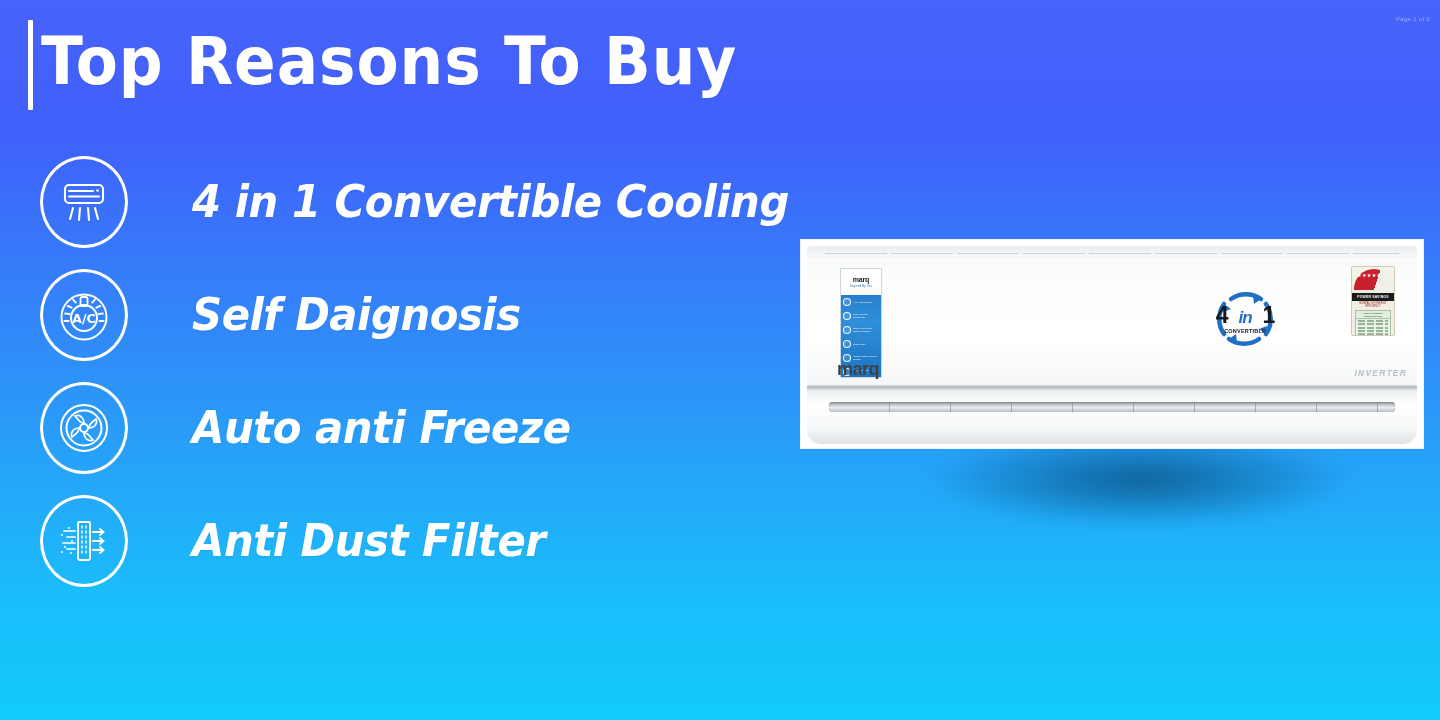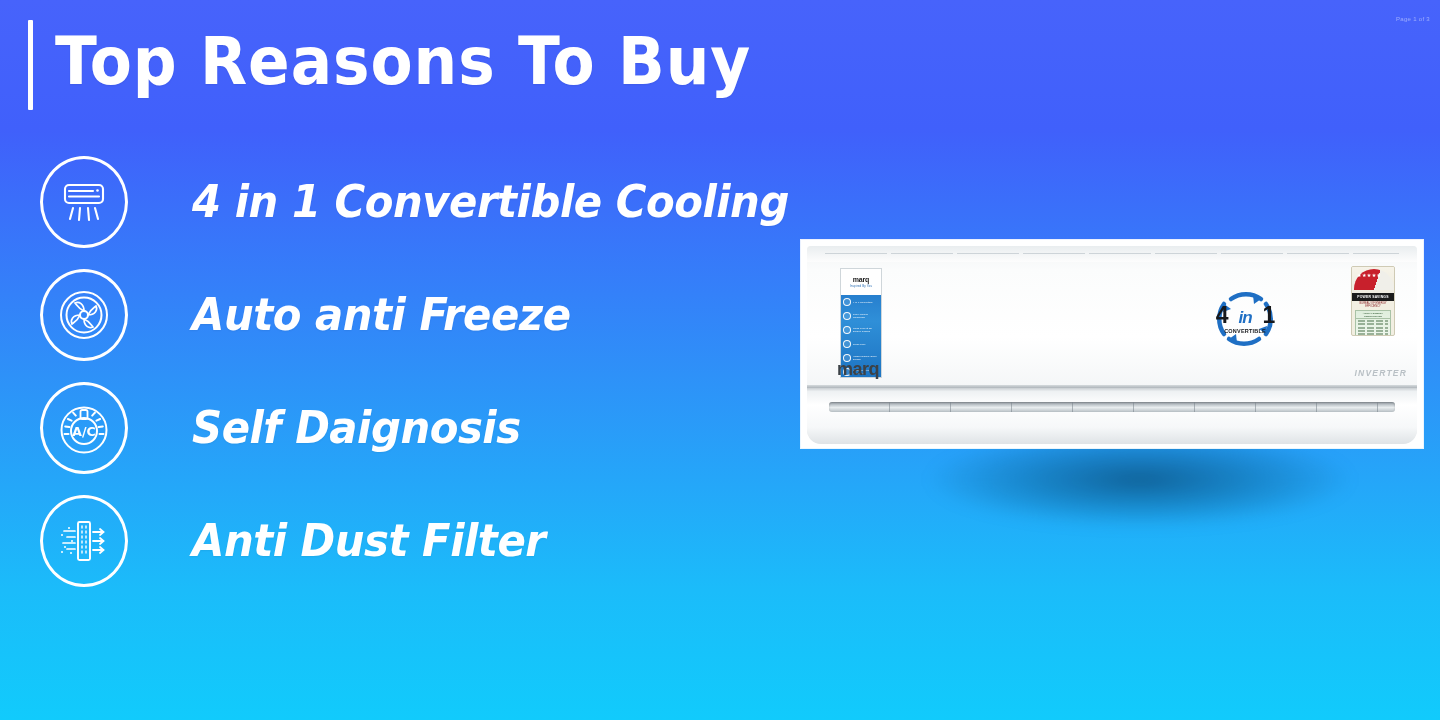--- a/index.html
+++ b/index.html
@@ -12,21 +12,21 @@
 
   
   .page-label{
     position:absolute; top:16px; right:10px;
     font-size:6px; letter-spacing:.3px;
     color:rgba(255,255,255,.45);
     font-family:"Liberation Sans", sans-serif;
   }
 
   
-  .headline-wrap{ position:absolute; left:28px; top:18px; display:flex; align-items:stretch; gap:22px;}
+  .headline-wrap{ position:absolute; left:28px; top:18px; display:flex; align-items:stretch; gap:8px;}
   .headline-bar{ width:5px; background:#fff; border-radius:1px; height:90px; margin-top:2px;}
   .headline{
     color:#fff; font-size:66px; line-height:88px;
     font-weight:bold; letter-spacing:1px;
     font-family:"DejaVu Sans", sans-serif;
     transform:scaleX(.93); transform-origin:left center;
     white-space:nowrap;
     text-shadow:0 1px 2px rgba(0,0,0,.07);
   }
 
@@ -222,35 +222,20 @@
         <line x1="11" y1="12" x2="35" y2="12"></line>
         <line x1="11" y1="17.5" x2="41" y2="17.5"></line>
         <circle cx="39.5" cy="11.5" r="1.3" fill="#ffffff" stroke="none"></circle>
         <path d="M15 29 L12 40"></path>
         <path d="M22 29 L21 41"></path>
         <path d="M30 29 L31 41"></path>
         <path d="M37 29 L40 40"></path>
       </svg>
     </div>
     <div class="f-label">4 in 1 Convertible Cooling</div>
-  </div>
-
-  <div class="feature">
-    <div class="f-icon">
-      <svg width="54" height="54" viewBox="0 0 54 54" fill="none" stroke="#ffffff" stroke-width="2">
-        <circle cx="27" cy="27" r="23"></circle>
-        <circle cx="27" cy="27" r="17.5"></circle>
-        <circle cx="27" cy="27" r="4"></circle>
-        <path d="M27 23 C27 16 22 13 18 15 C21 19 22 21 27 23 Z" stroke-width="1.7"></path>
-        <path d="M31 27 C38 27 41 22 39 18 C35 21 33 22 31 27 Z" stroke-width="1.7"></path>
-        <path d="M27 31 C27 38 32 41 36 39 C33 35 32 33 27 31 Z" stroke-width="1.7"></path>
-        <path d="M23 27 C16 27 13 32 15 36 C19 33 21 32 23 27 Z" stroke-width="1.7"></path>
-      </svg>
-    </div>
-    <div class="f-label">Auto anti Freeze</div>
   </div>
 
   <div class="feature">
     <div class="f-icon">
       <svg width="56" height="54" viewBox="0 0 56 54" fill="none" stroke="#ffffff" stroke-width="2">
         <circle cx="28" cy="29" r="22.5"></circle>
         <circle cx="28" cy="30" r="13"></circle>
         <rect x="24.5" y="9" width="7" height="9" rx="1.6" stroke-width="1.8"></rect>
         <g stroke-width="2" stroke-linecap="round">
           <line x1="12.5" y1="33" x2="8.5" y2="33"></line>
@@ -263,20 +248,35 @@
           <line x1="36.2" y1="14.6" x2="38.9" y2="11.6"></line>
         </g>
         <text x="28" y="35" text-anchor="middle" font-family="DejaVu Sans, sans-serif" font-size="12.5" font-weight="bold" fill="#ffffff" stroke="none">A/C</text>
       </svg>
     </div>
     <div class="f-label">Self Daignosis</div>
   </div>
 
   <div class="feature">
     <div class="f-icon">
+      <svg width="54" height="54" viewBox="0 0 54 54" fill="none" stroke="#ffffff" stroke-width="2">
+        <circle cx="27" cy="27" r="23"></circle>
+        <circle cx="27" cy="27" r="17.5"></circle>
+        <circle cx="27" cy="27" r="4"></circle>
+        <path d="M27 23 C27 16 22 13 18 15 C21 19 22 21 27 23 Z" stroke-width="1.7"></path>
+        <path d="M31 27 C38 27 41 22 39 18 C35 21 33 22 31 27 Z" stroke-width="1.7"></path>
+        <path d="M27 31 C27 38 32 41 36 39 C33 35 32 33 27 31 Z" stroke-width="1.7"></path>
+        <path d="M23 27 C16 27 13 32 15 36 C19 33 21 32 23 27 Z" stroke-width="1.7"></path>
+      </svg>
+    </div>
+    <div class="f-label">Auto anti Freeze</div>
+  </div>
+
+  <div class="feature">
+    <div class="f-icon">
       <svg width="56" height="50" viewBox="0 0 56 50" fill="none" stroke="#ffffff" stroke-width="1.9" stroke-linecap="round">
         <rect x="22" y="6" width="12" height="38" rx="1.5"></rect>
         <line x1="26" y1="10" x2="26" y2="40" stroke-dasharray="2 3" stroke-width="1.4"></line>
         <line x1="30" y1="10" x2="30" y2="40" stroke-dasharray="2 3" stroke-width="1.4"></line>
         <g stroke-width="1.7">
           <path d="M8 15 H19"></path>
           <path d="M11 21 H19"></path>
           <path d="M7 27 H19"></path>
           <path d="M11 33 H19"></path>
         </g>

